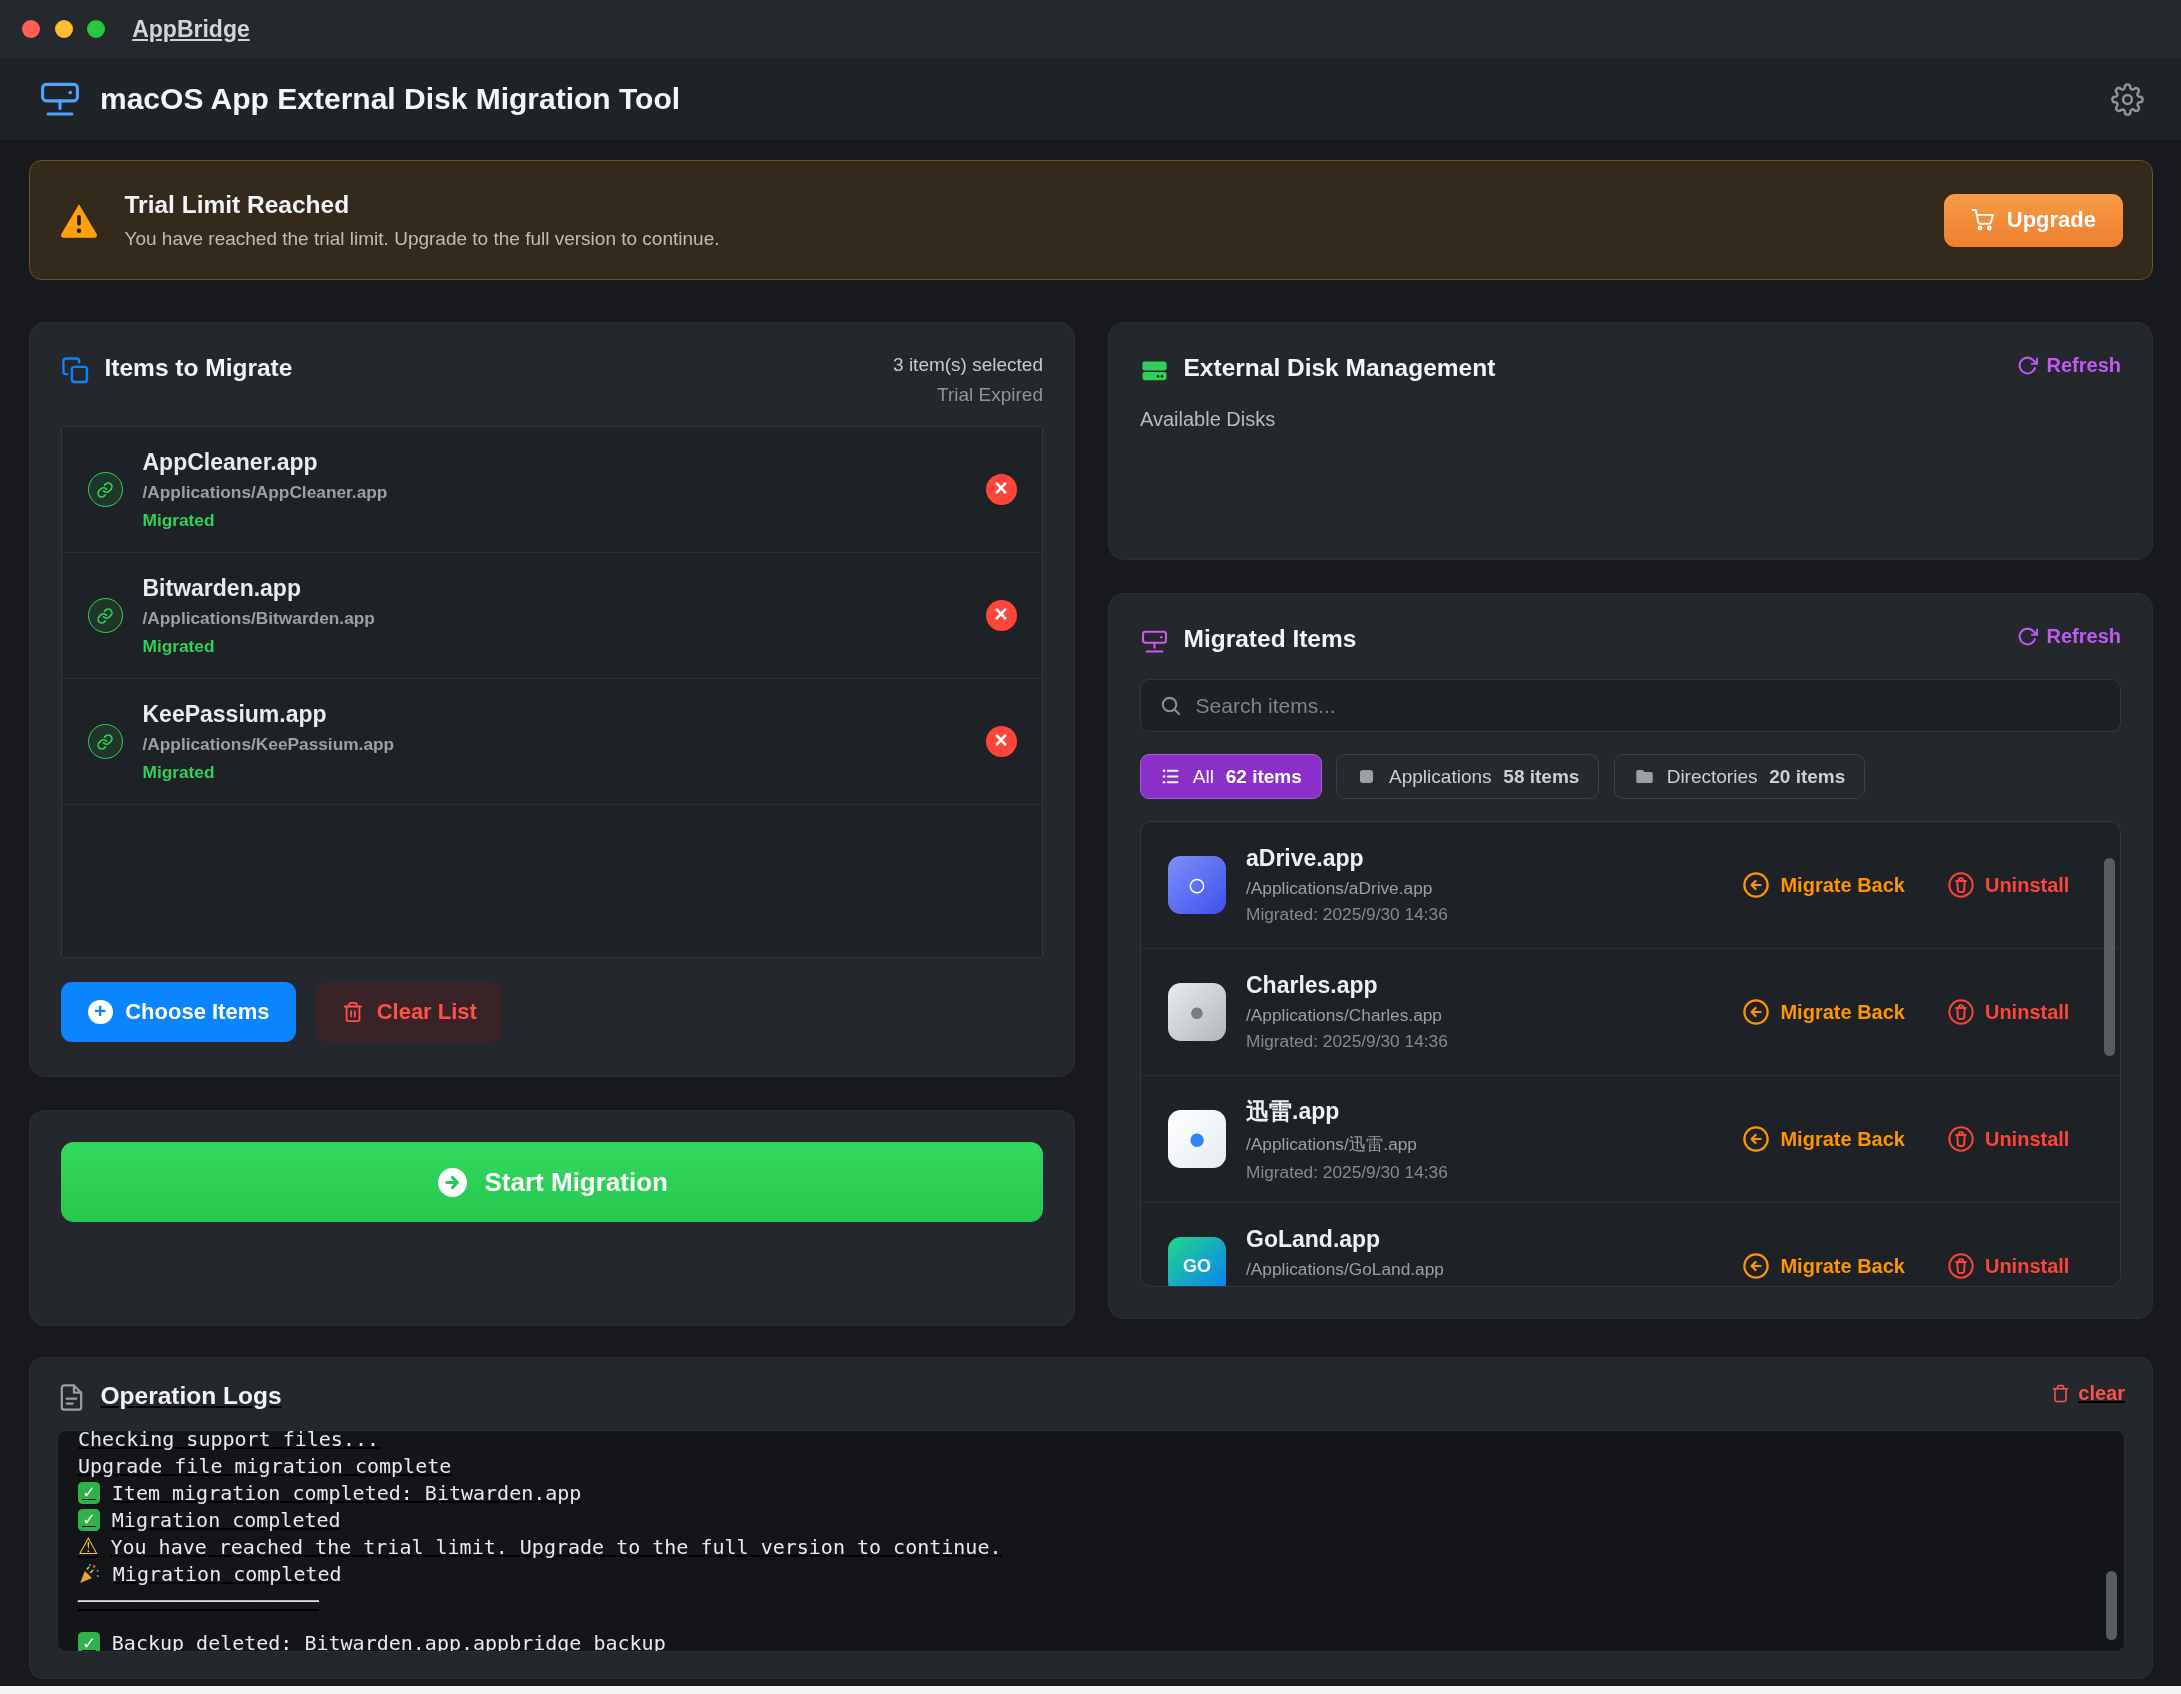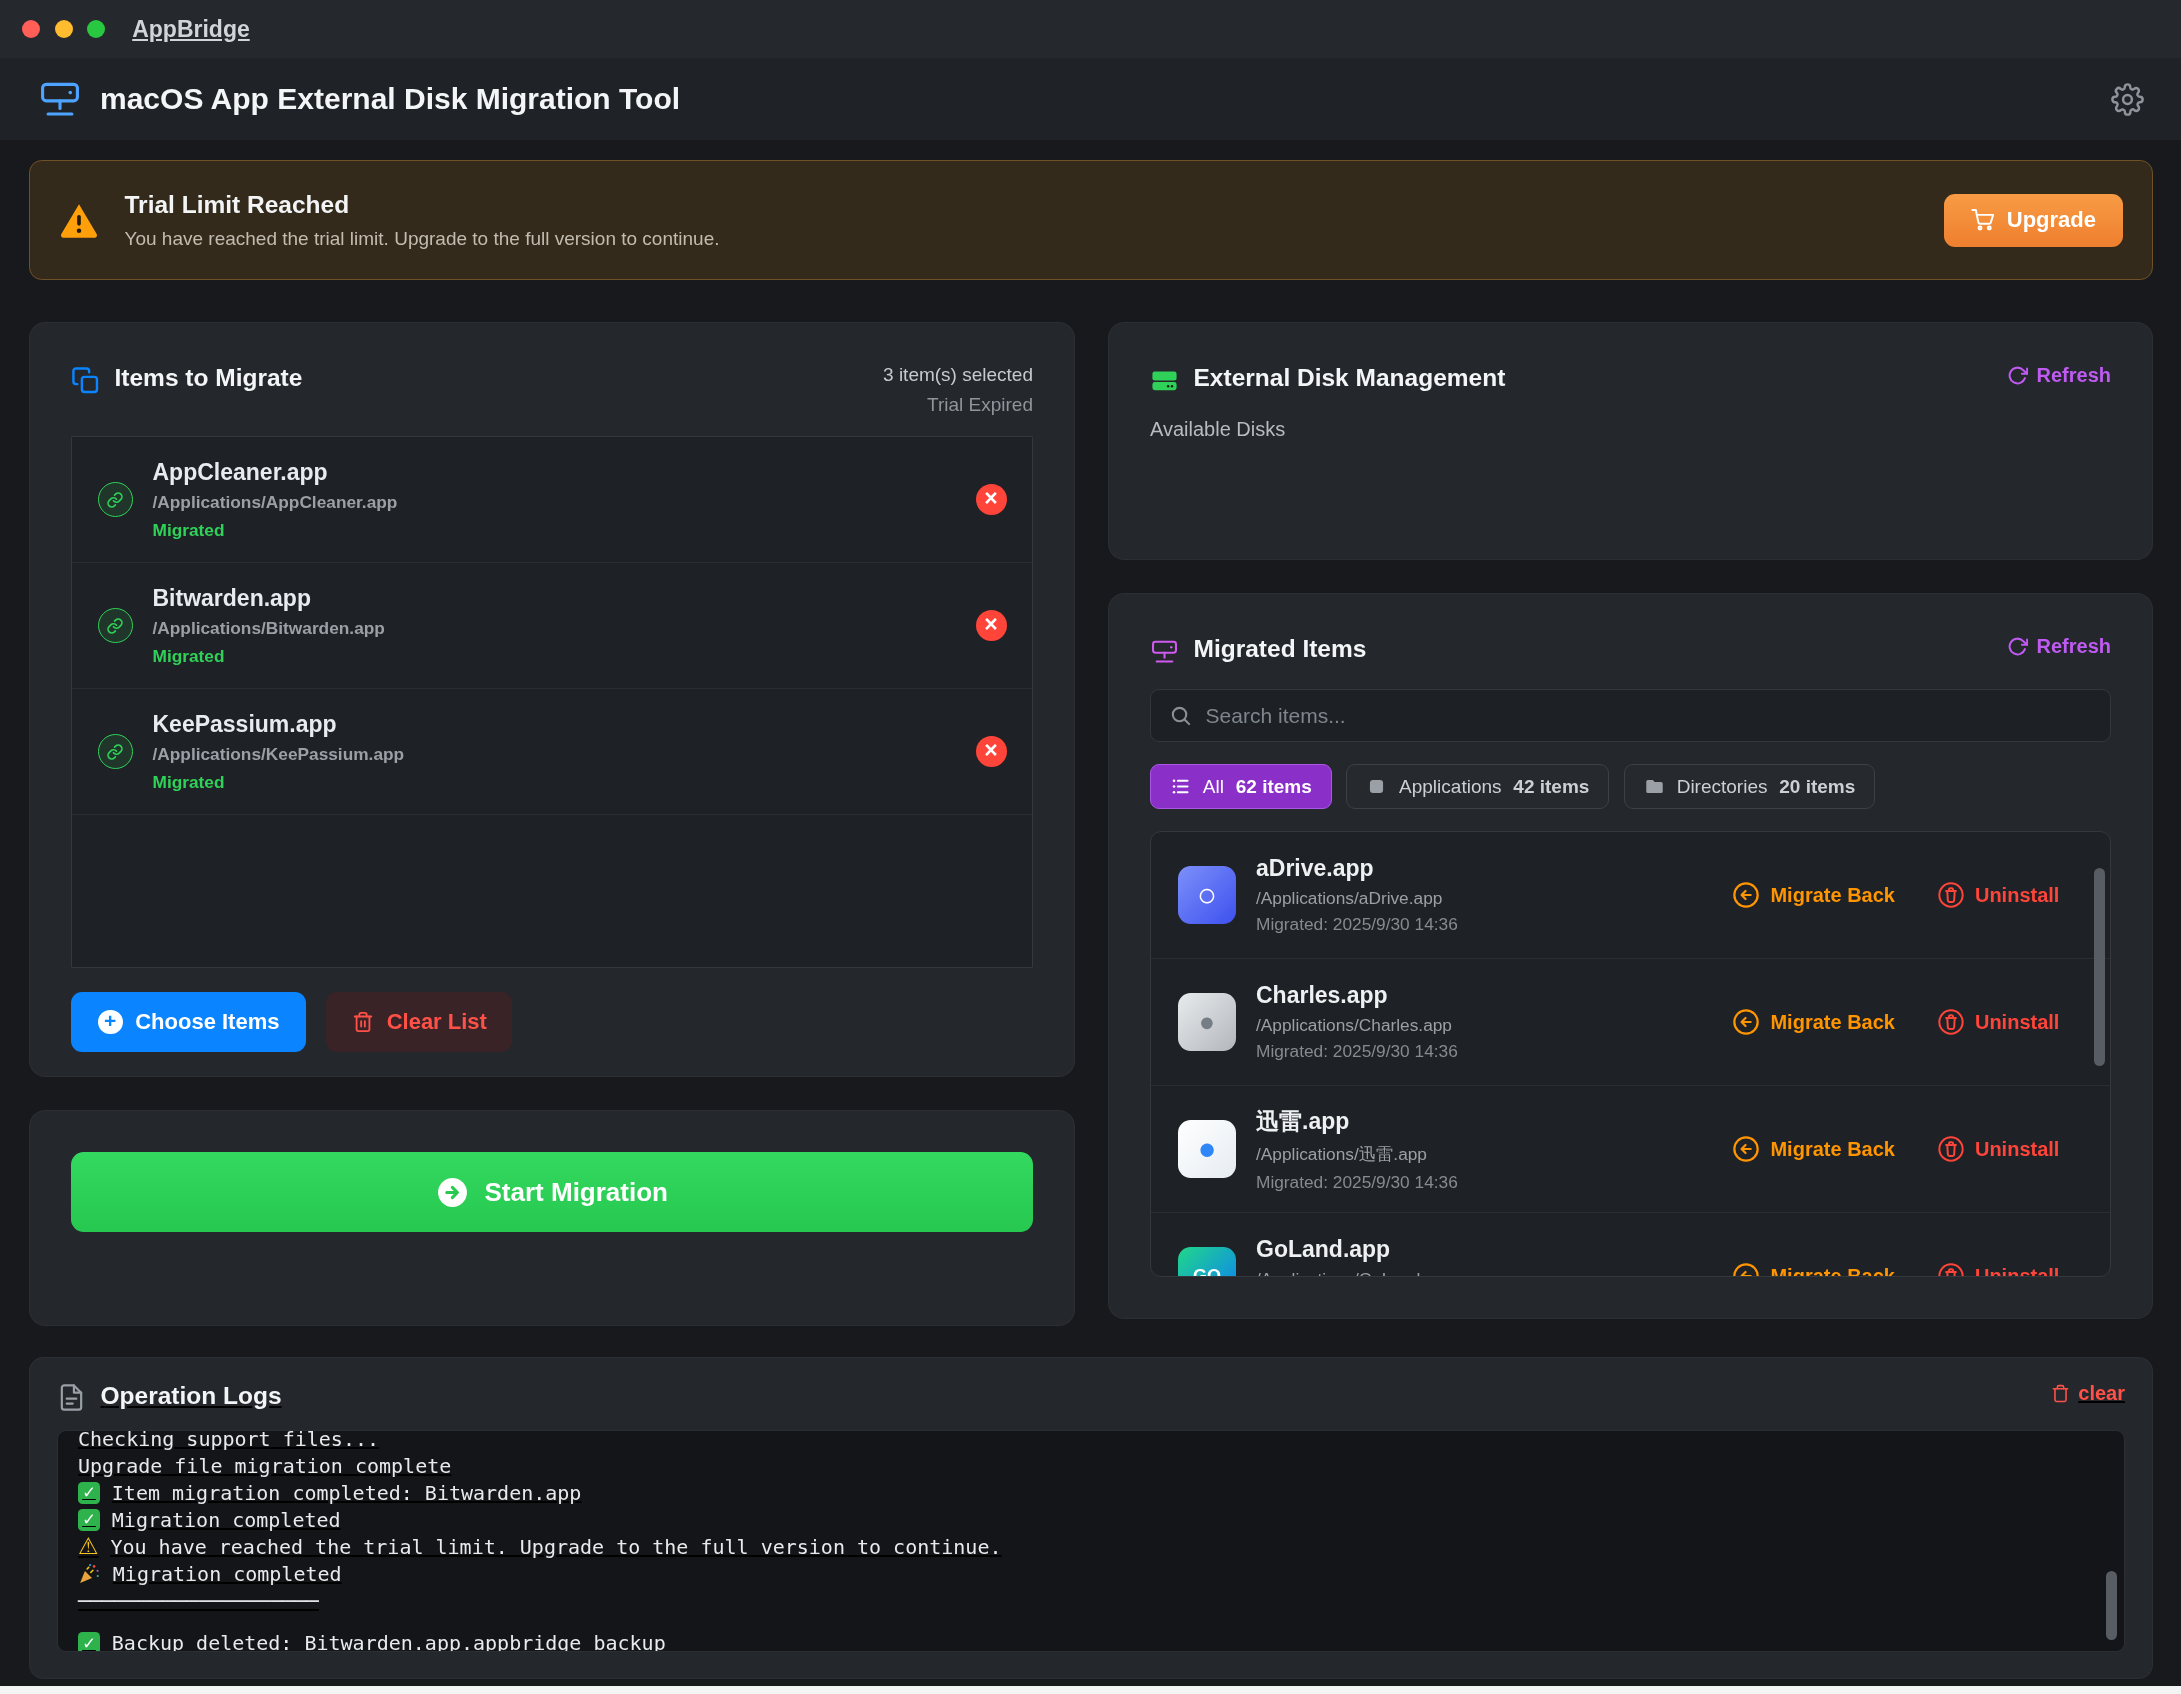--- a/index.html
+++ b/index.html
@@ -26,21 +26,21 @@
   .banner-msg { font-size:19px; color:#c2bcb0; margin-top:9px; }
   .upgrade-btn { margin-left:auto; height:53px; padding:0 27px; border-radius:11px; border:none; cursor:pointer;
     background:linear-gradient(180deg,#f89b45,#ee7f2e); display:flex; align-items:center; gap:11.8px;
     font-size:22px; font-weight:700; color:#fff; font-family:inherit; }
   .upgrade-btn svg { width:23.6px; height:23.6px; }
 
   
   .main { display:flex; gap:33px; padding:42px 29px 0; align-items:flex-start; }
   .col-left { width:1046px; flex:none; }
   .col-right { flex:1; min-width:0; }
-  .panel { background:#24272c; border:0.9px solid rgba(255,255,255,.035); border-radius:16.4px; padding:41px; }
+  .panel { background:#24272c; border:0.9px solid rgba(255,255,255,.035); border-radius:16.4px; padding:31px; }
 
   .panel-head { display:flex; align-items:flex-start; }
   .panel-head .p-icon svg { width:29px; height:29px; display:block; margin-top:1.8px; }
   .panel-title { font-size:24.5px; font-weight:700; color:#f3f5f6; margin-left:14.5px; }
   .refresh { margin-left:auto; display:flex; align-items:center; gap:9px; font-size:20px; font-weight:600; color:#bf5af2; cursor:pointer; background:none; border:none; font-family:inherit; }
   .refresh svg { width:21px; height:21px; }
 
   
   .items-panel { height:755px; }
   .sel-info { margin-left:auto; text-align:right; }
@@ -329,21 +329,21 @@
             <span>All</span>
             <span class="cnt">62 items</span>
           </button>
           <button class="chip">
             <span style="display:inline-flex">
               <svg viewBox="0 0 24 24">
                 <rect x="4.5" y="4.5" width="15" height="15" rx="3.5" fill="#9aa0a6"></rect>
               </svg>
             </span>
             <span>Applications</span>
-            <span class="cnt">42 items</span>
+            <span class="cnt">58 items</span>
           </button>
           <button class="chip">
             <span style="display:inline-flex">
               <svg viewBox="0 0 24 24" fill="#9aa0a6">
                 <path d="M10.2 4.5H4.5A1.9 1.9 0 0 0 2.6 6.4v11.2a1.9 1.9 0 0 0 1.9 1.9h15a1.9 1.9 0 0 0 1.9-1.9V8.8a1.9 1.9 0 0 0-1.9-1.9h-7.4z"></path>
               </svg>
             </span>
             <span>Directories</span>
             <span class="cnt">20 items</span>
           </button>

